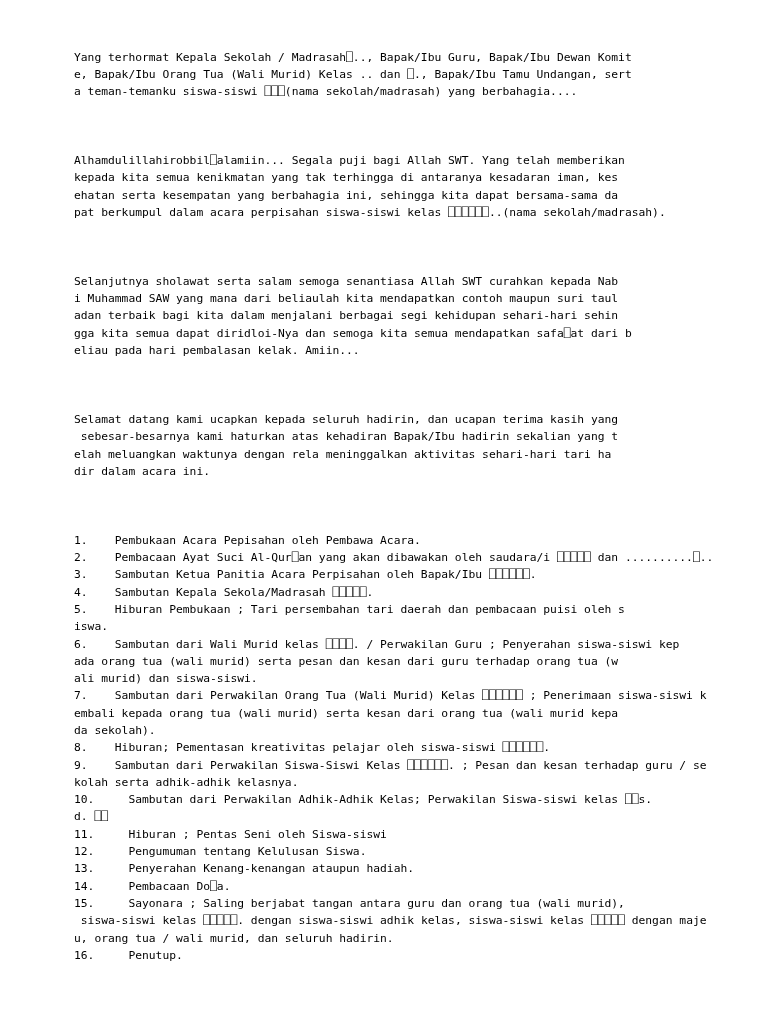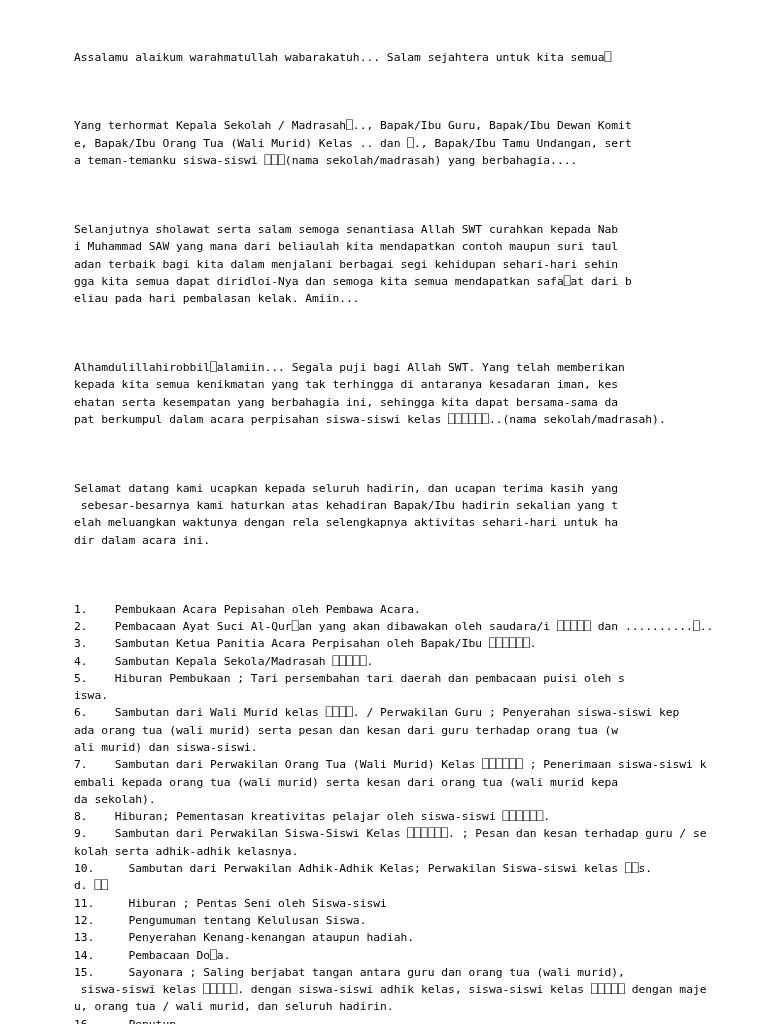--- a/index.html
+++ b/index.html
@@ -30,36 +30,35 @@
   .para {
     margin: 0 0 17px 0;
     white-space: pre-wrap;
   }
 </style>
 </head>
 <body>
 
 <div class="page">
   <div class="doc">
-    <p class="para">Assalamu alaikum warahmatullah wabarakatuh... Salam sejahtera untuk kita semua⎕</p>
     <p class="para">Yang terhormat Kepala Sekolah / Madrasah⎕.., Bapak/Ibu Guru, Bapak/Ibu Dewan Komit
 e, Bapak/Ibu Orang Tua (Wali Murid) Kelas .. dan ⎕., Bapak/Ibu Tamu Undangan, sert
 a teman-temanku siswa-siswi ⎕⎕⎕(nama sekolah/madrasah) yang berbahagia....</p>
+    <p class="para">Alhamdulillahirobbil⎕alamiin... Segala puji bagi Allah SWT. Yang telah memberikan
+kepada kita semua kenikmatan yang tak terhingga di antaranya kesadaran iman, kes
+ehatan serta kesempatan yang berbahagia ini, sehingga kita dapat bersama-sama da
+pat berkumpul dalam acara perpisahan siswa-siswi kelas ⎕⎕⎕⎕⎕⎕..(nama sekolah/madrasah).</p>
     <p class="para">Selanjutnya sholawat serta salam semoga senantiasa Allah SWT curahkan kepada Nab
 i Muhammad SAW yang mana dari beliaulah kita mendapatkan contoh maupun suri taul
 adan terbaik bagi kita dalam menjalani berbagai segi kehidupan sehari-hari sehin
 gga kita semua dapat diridloi-Nya dan semoga kita semua mendapatkan safa⎕at dari b
 eliau pada hari pembalasan kelak. Amiin...</p>
-    <p class="para">Alhamdulillahirobbil⎕alamiin... Segala puji bagi Allah SWT. Yang telah memberikan
-kepada kita semua kenikmatan yang tak terhingga di antaranya kesadaran iman, kes
-ehatan serta kesempatan yang berbahagia ini, sehingga kita dapat bersama-sama da
-pat berkumpul dalam acara perpisahan siswa-siswi kelas ⎕⎕⎕⎕⎕⎕..(nama sekolah/madrasah).</p>
     <p class="para">Selamat datang kami ucapkan kepada seluruh hadirin, dan ucapan terima kasih yang
  sebesar-besarnya kami haturkan atas kehadiran Bapak/Ibu hadirin sekalian yang t
-elah meluangkan waktunya dengan rela selengkapnya aktivitas sehari-hari untuk ha
+elah meluangkan waktunya dengan rela meninggalkan aktivitas sehari-hari tari ha
 dir dalam acara ini.</p>
     <p class="para">1.    Pembukaan Acara Pepisahan oleh Pembawa Acara.
 2.    Pembacaan Ayat Suci Al-Qur⎕an yang akan dibawakan oleh saudara/i ⎕⎕⎕⎕⎕ dan ..........⎕..
 3.    Sambutan Ketua Panitia Acara Perpisahan oleh Bapak/Ibu ⎕⎕⎕⎕⎕⎕.
 4.    Sambutan Kepala Sekola/Madrasah ⎕⎕⎕⎕⎕.
 5.    Hiburan Pembukaan ; Tari persembahan tari daerah dan pembacaan puisi oleh s
 iswa.
 6.    Sambutan dari Wali Murid kelas ⎕⎕⎕⎕. / Perwakilan Guru ; Penyerahan siswa-siswi kep
 ada orang tua (wali murid) serta pesan dan kesan dari guru terhadap orang tua (w
 ali murid) dan siswa-siswi.

